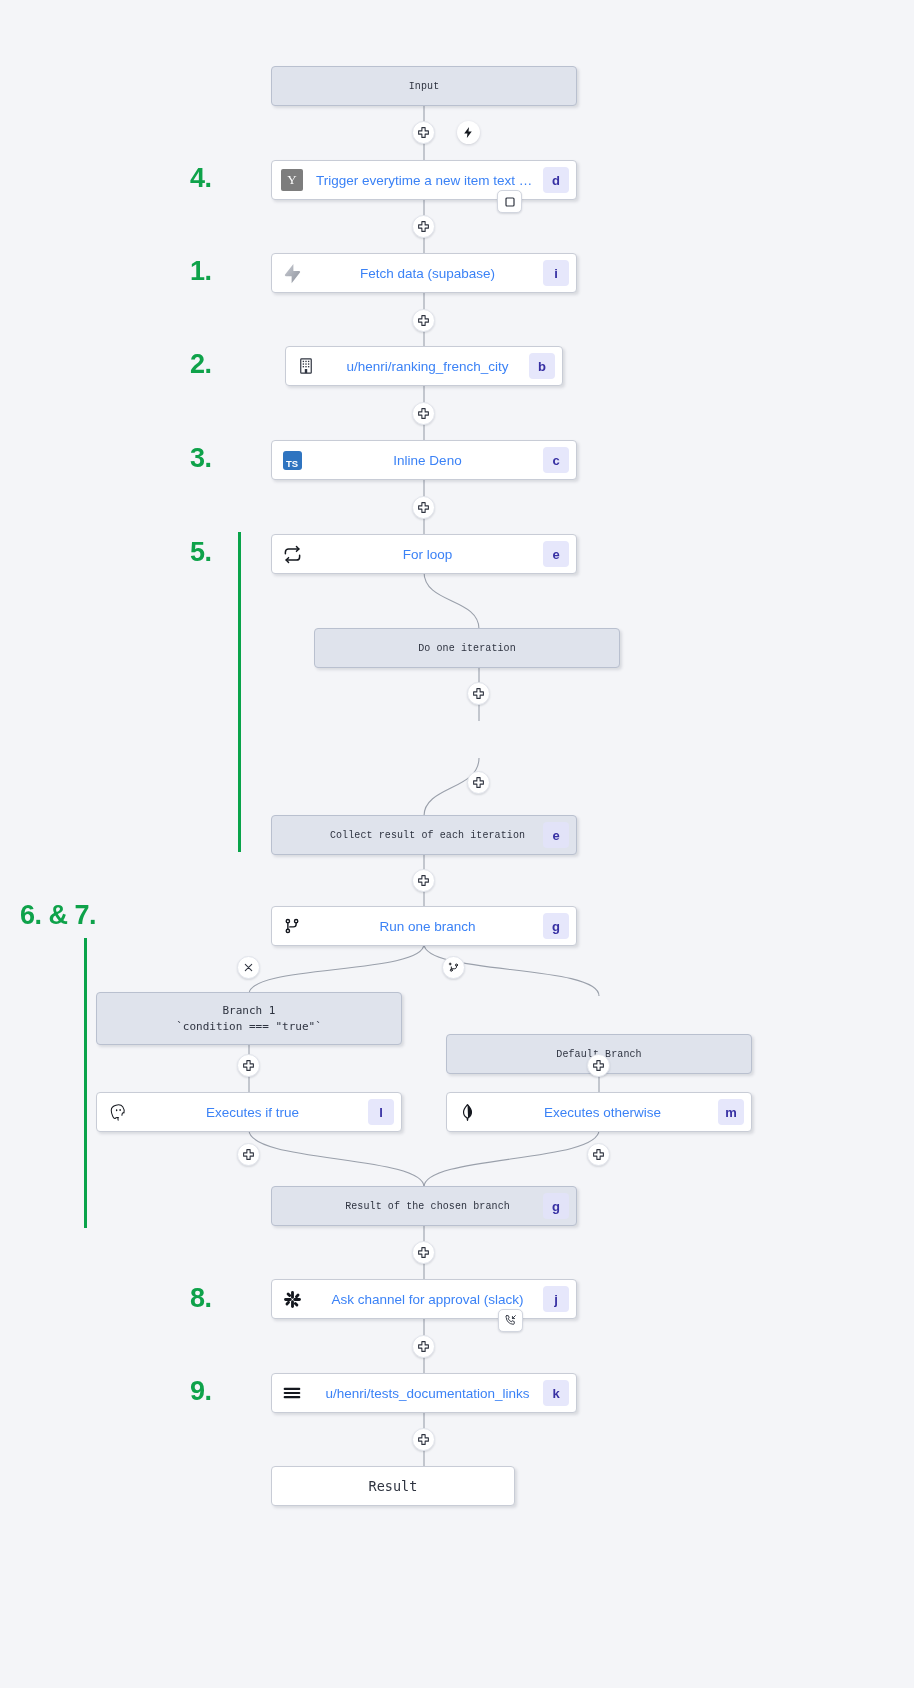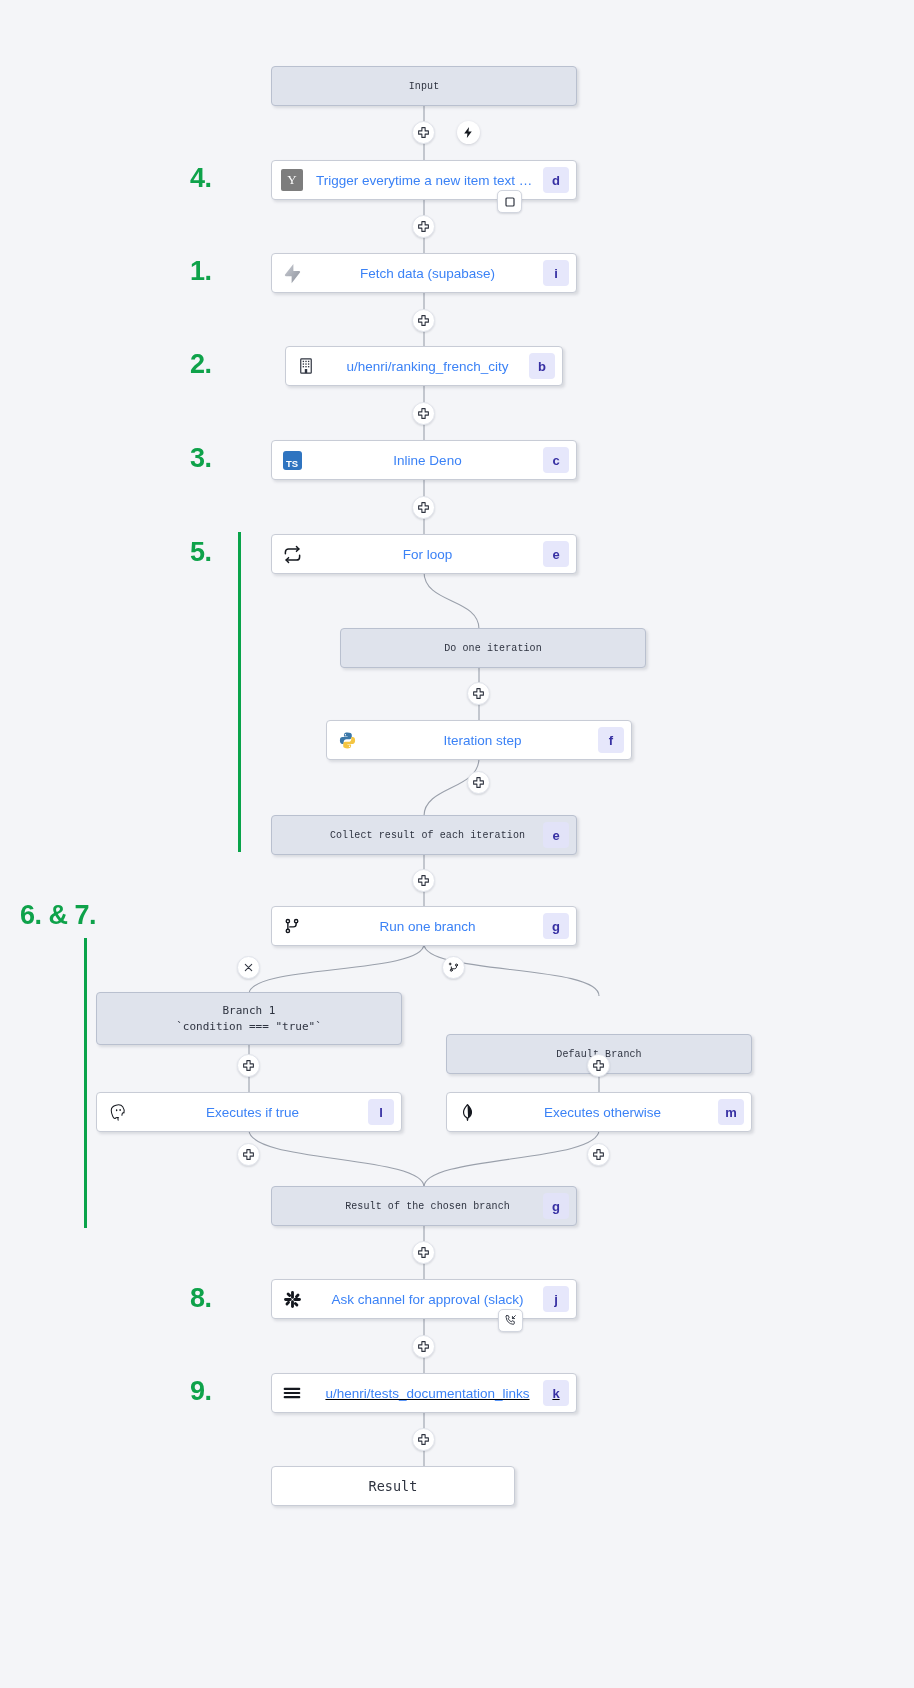--- a/index.html
+++ b/index.html
@@ -281,42 +281,32 @@
         <path d="M17 2l3 3-3 3"></path>
           <path d="M3 11V9a4 4 0 0 1 4-4h13"></path>
         <path d="M7 22l-3-3 3-3"></path>
           <path d="M21 13v2a4 4 0 0 1-4 4H4"></path>
       </svg>
     </span>
     <span class="label">For loop</span>
     <span class="badge">e</span>
   </div>
 
-  <div class="node virtual" style="left:340px; top:628px; width:306px;">
+  <div class="node virtual" style="left:314px; top:628px; width:306px;">
     <span class="icon-spacer"></span>
     <span class="label">Do one iteration</span>
     <span class="icon-spacer"></span>
   </div>
 
   <div class="handle" style="left:467px; top:682px;">
     <svg class="gi" width="13" height="13" viewBox="0 0 24 24">
       <path d="M9 3h6v6h6v6h-6v6H9v-6H3V9h6z" fill="none" stroke="#2f3440" stroke-width="2" stroke-linejoin="round"></path>
     </svg>
   </div>
 
-  <div class="node" style="left:326px; top:720px; width:306px;">
-    <span class="icon">
-      <svg class="gi" width="19" height="19" viewBox="0 0 24 24">
-        <path d="M11.9 2c-2.6 0-4.4.8-4.4 2.6v2.3h4.6v.8H5.6C3.6 7.7 2.4 9 2.4 12s1.2 4.3 3.2 4.3h1.6v-2.6c0-1.9 1.6-3.4 3.5-3.4h3.9c1.6 0 2.8-1.1 2.8-2.6V4.6C17.4 2.9 15.2 2 11.9 2zM9.4 3.8c.5 0 .9.4.9.9s-.4.9-.9.9-.9-.4-.9-.9.4-.9.9-.9z" fill="#3b77a8"></path>
-        <path d="M12.1 22c2.6 0 4.4-.8 4.4-2.6v-2.3h-4.6v-.8h6.5c2 0 3.2-1.3 3.2-4.3s-1.2-4.3-3.2-4.3h-1.6v2.6c0 1.9-1.6 3.4-3.5 3.4H9.4c-1.6 0-2.8 1.1-2.8 2.6v3.1C6.6 21.1 8.8 22 12.1 22zm2.5-1.8c-.5 0-.9-.4-.9-.9s.4-.9.9-.9.9.4.9.9-.4.9-.9.9z" fill="#f4c542"></path>
-      </svg>
-    </span>
-    <span class="label">Iteration step</span>
-    <span class="badge">f</span>
-  </div>
 
   <div class="handle" style="left:467px; top:771px;">
     <svg class="gi" width="13" height="13" viewBox="0 0 24 24">
       <path d="M9 3h6v6h6v6h-6v6H9v-6H3V9h6z" fill="none" stroke="#2f3440" stroke-width="2" stroke-linejoin="round"></path>
     </svg>
   </div>
 
   <div class="node virtual" style="left:271px; top:815px; width:306px;">
     <span class="icon-spacer"></span>
     <span class="label">Collect result of each iteration</span>
@@ -451,21 +441,21 @@
         <path d="M15.6 4.5v3.9h3.9"></path>
     </svg>
   </div>
 
   <div class="handle" style="left:412px; top:1335px;">
     <svg class="gi" width="13" height="13" viewBox="0 0 24 24">
       <path d="M9 3h6v6h6v6h-6v6H9v-6H3V9h6z" fill="none" stroke="#2f3440" stroke-width="2" stroke-linejoin="round"></path>
     </svg>
   </div>
 
-  <div class="node" style="left:271px; top:1373px; width:306px;text-decoration:underline;">
+  <div class="node" style="left:271px; top:1373px; width:306px;">
     <span class="icon">
       <svg class="gi" width="22" height="22" viewBox="0 0 24 24" stroke="#15181f" stroke-width="2.2" stroke-linecap="round">
         <path d="M4 7.5h16"></path>
           <path d="M4 12h16"></path>
           <path d="M4 16.5h16"></path>
       </svg>
     </span>
     <span class="label">u/henri/tests_documentation_links</span>
     <span class="badge">k</span>
   </div>

